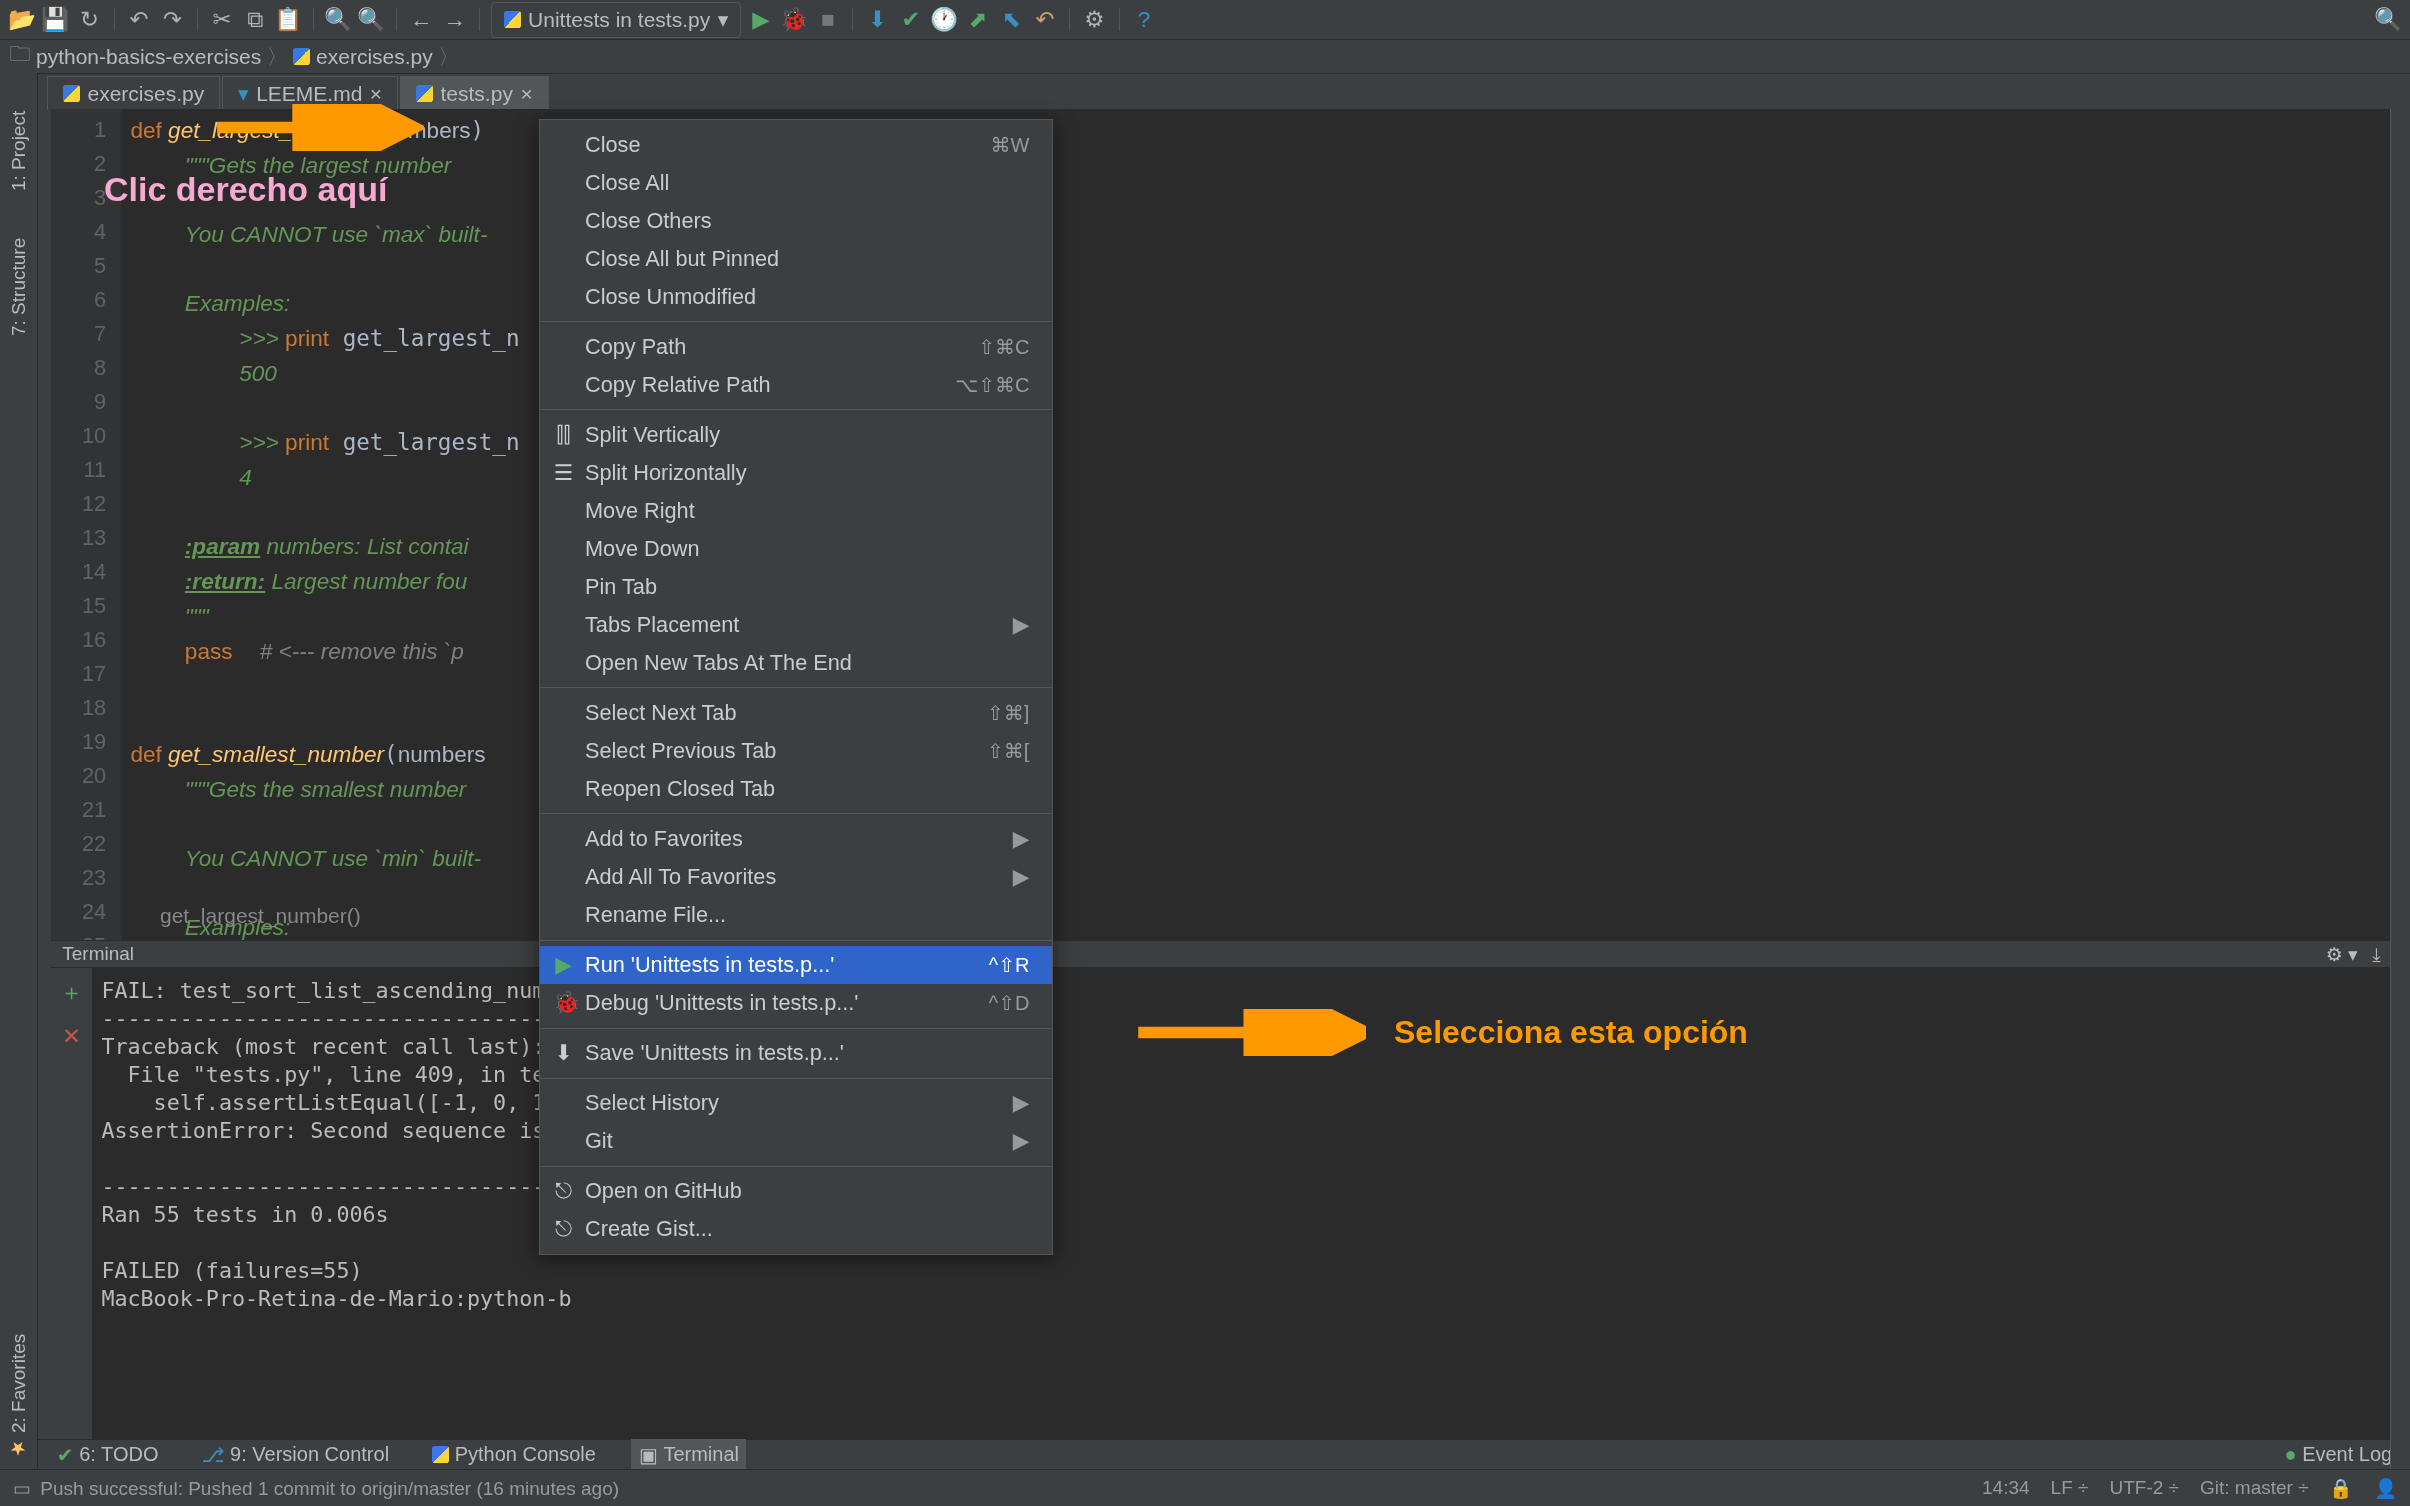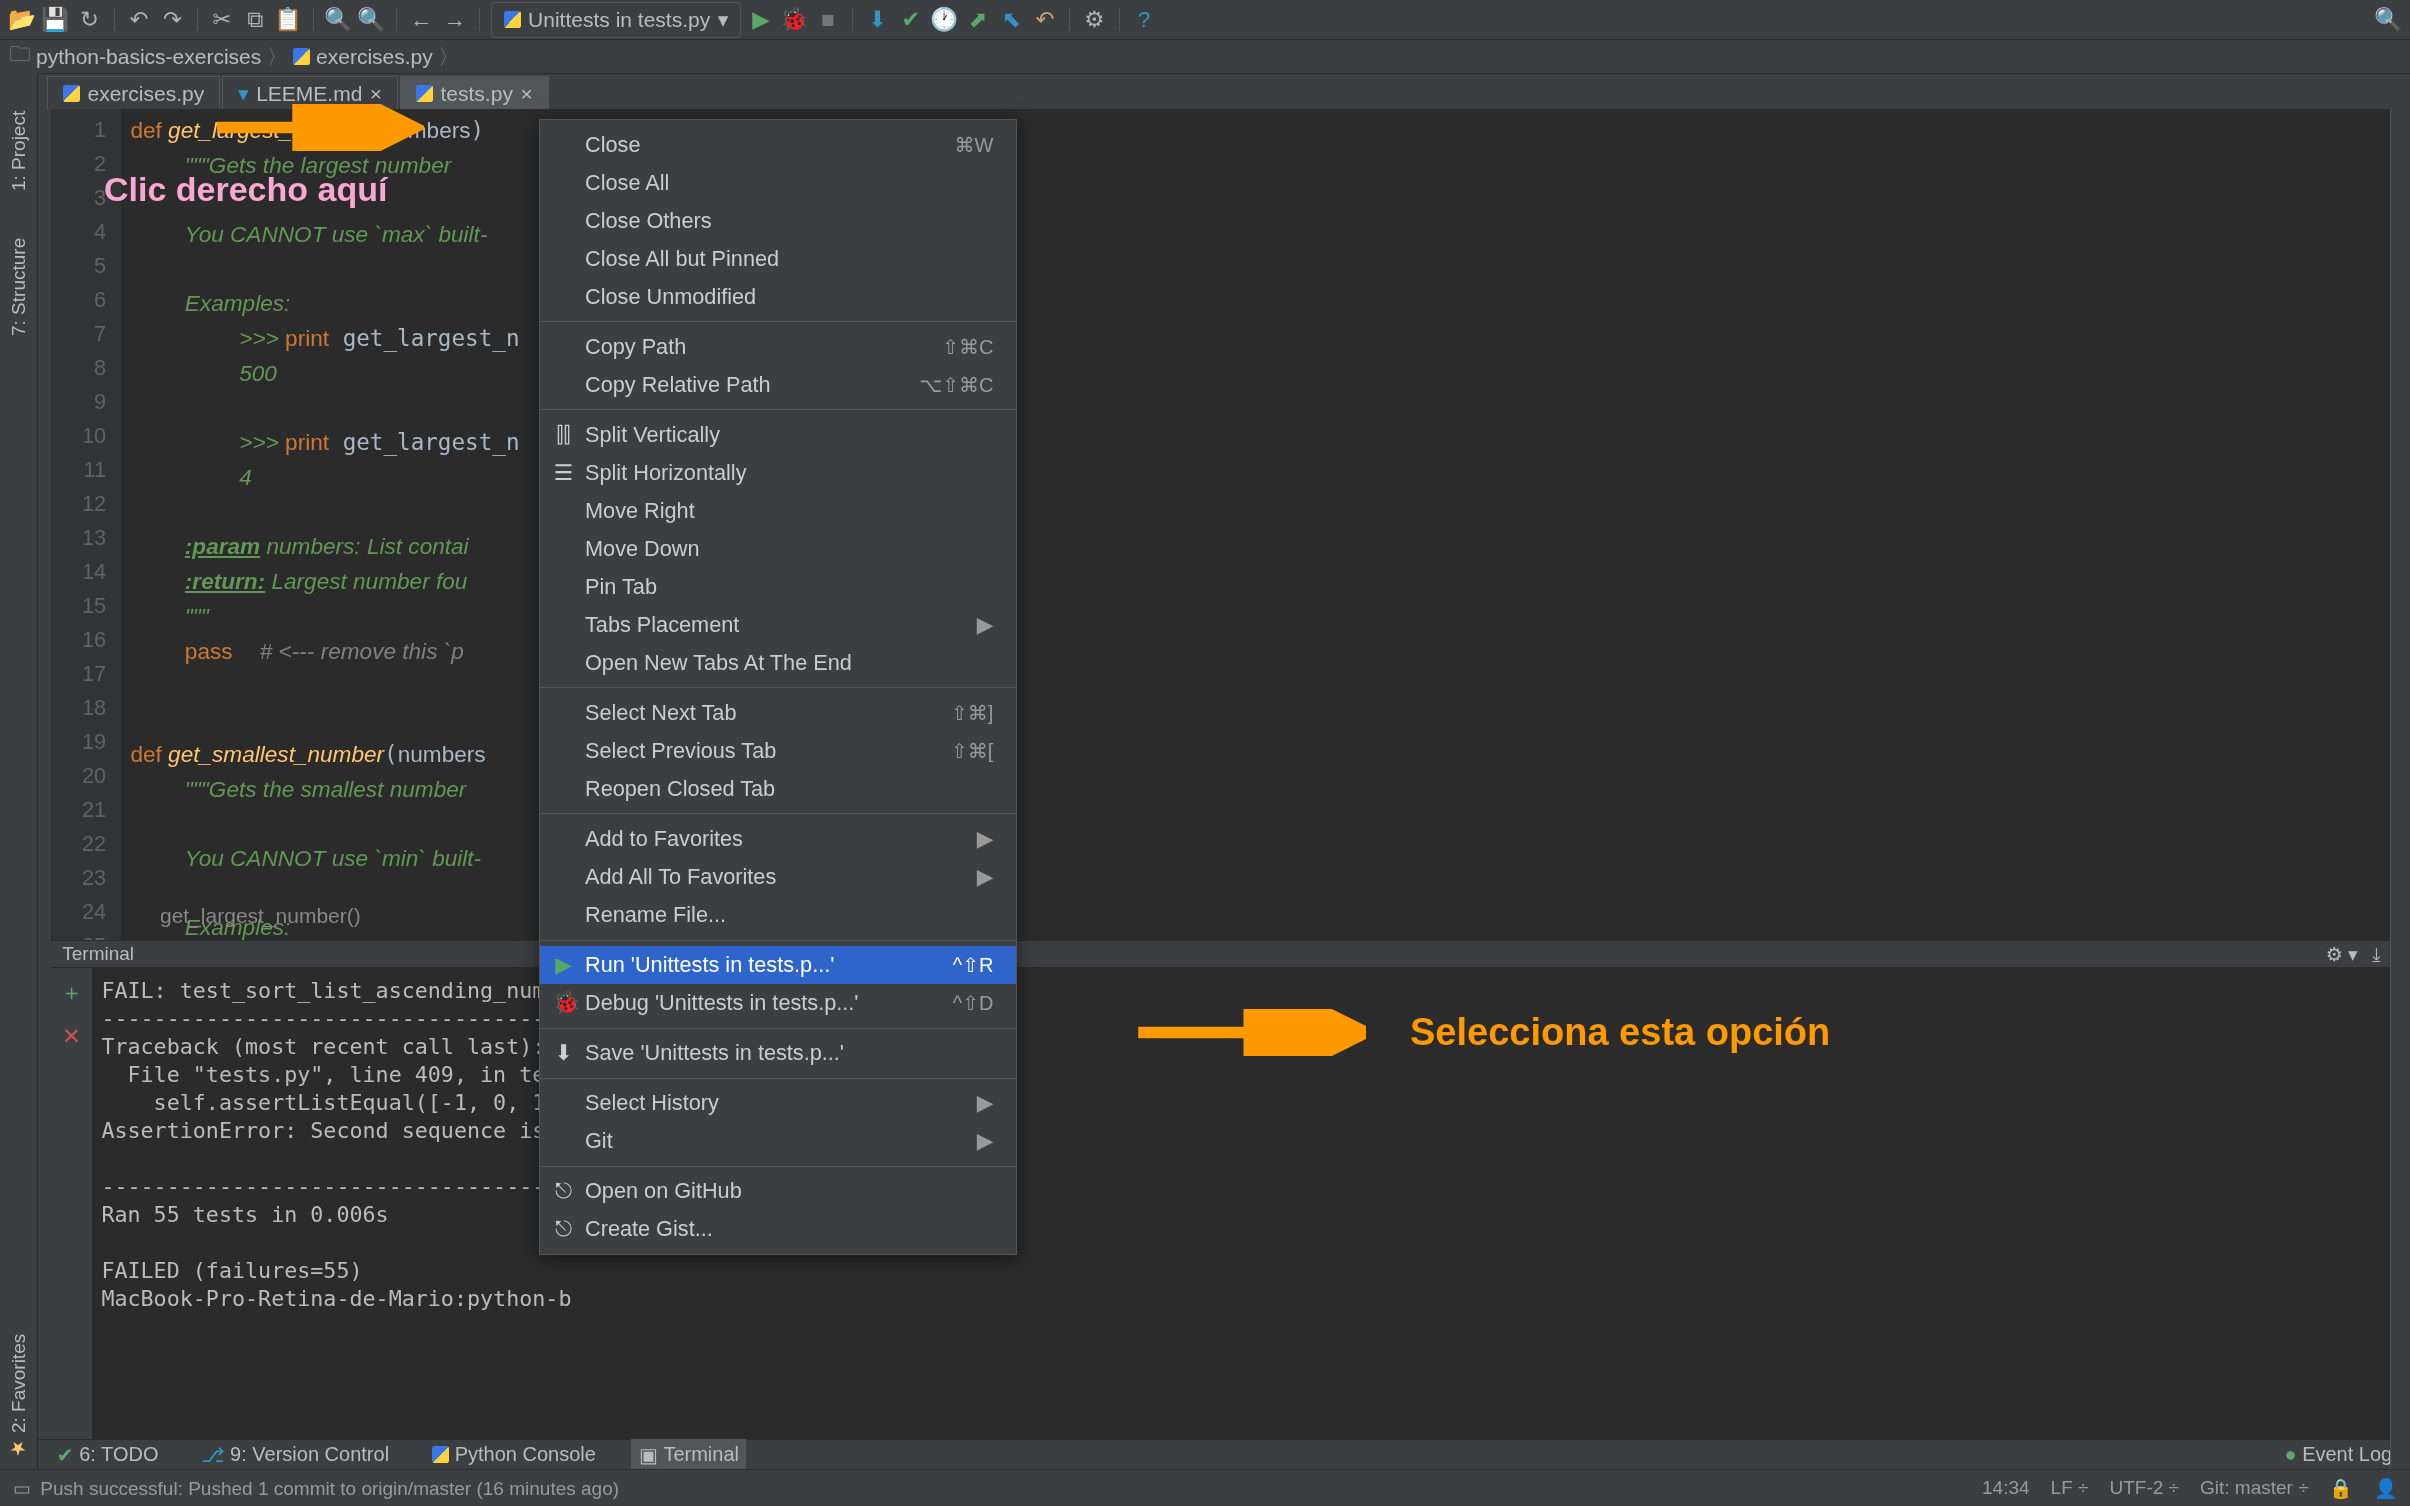--- a/index.html
+++ b/index.html
@@ -29,33 +29,33 @@
 .rightbar{position:absolute;right:0;top:109px;bottom:38px;width:21px;background:#3C3F41;border-left:0.9px solid #555}
 .terminal-header{position:absolute;top:940px;left:51px;right:19px;height:28px;background:#3C3F41;border-top:0.9px solid #2B2B2B;border-bottom:0.9px solid #2B2B2B;display:flex;align-items:center;padding:0 11.3px;font-size:19px;color:#BBB;justify-content:space-between}
 .terminal{position:absolute;top:968px;left:51px;right:19px;bottom:56px;background:#2B2B2B;display:flex}
 .termgutter{width:41px;background:#3C3F41;display:flex;flex-direction:column;align-items:center;padding-top:9.4px;gap:15px}
 .termbody{flex:1;padding:9.4px;font-family:Menlo,monospace;font-size:21.7px;line-height:28px;color:#BBB;white-space:pre}
 .bottomtoolbar{position:absolute;bottom:38px;left:38px;right:0;height:30px;background:#3C3F41;border-top:0.9px solid #2B2B2B;display:flex;align-items:center;padding:0 11.3px;gap:28px;font-size:20px;color:#BBB}
 .bottomtoolbar .bt{display:flex;align-items:center;gap:5.6px;cursor:pointer;padding:3.8px 7.5px}
 .bottomtoolbar .bt.active{background:#515658}
 .statusbar{position:absolute;bottom:0;left:0;right:0;height:38px;background:#3C3F41;border-top:0.9px solid #2B2B2B;display:flex;align-items:center;padding:0 13px;font-size:19px;color:#999;justify-content:space-between}
 .statusbar .right{display:flex;gap:21px}
-.contextmenu{position:absolute;top:119px;left:539px;width:478px;background:#3C3F41;border:0.9px solid #555;box-shadow:0 3.8px 19px rgba(0,0,0,0.5);padding:5.6px 0;z-index:100}
+.contextmenu{position:absolute;top:119px;left:539px;width:514px;background:#3C3F41;border:0.9px solid #555;box-shadow:0 3.8px 19px rgba(0,0,0,0.5);padding:5.6px 0;z-index:100}
 .cmitem{height:38px;display:flex;align-items:center;padding:0 22.6px 0 45px;font-size:21.7px;color:#CCC;justify-content:space-between;cursor:pointer;position:relative}
 .cmitem .cicon{position:absolute;left:13px;width:21px;text-align:center}
 .cmitem.highlighted{background:#2F65CA;color:#FFF}
 .cmitem .shortcut{color:#999;font-size:20px}
 .cmitem.highlighted .shortcut{color:#FFF}
 .cmsep{height:0.9px;background:#555;margin:5.6px 0}
 .cmarrow{color:#999}
 .annotation1{position:absolute;top:104px;left:217px;z-index:150}
 .annotation1 .arrow{display:inline-block}
 .annotation1 .txt{position:absolute;top:66px;left:-113px;color:#f9a8d4;font-size:34px;font-weight:bold;white-space:nowrap}
 .annotation2{position:absolute;top:1009px;left:1121px;z-index:150;display:flex;align-items:center}
-.annotation2 .txt{color:#FF9900;font-size:38px;font-weight:bold;margin-left:44px}
+.annotation2 .txt{color:#FF9900;font-size:32px;font-weight:bold;margin-left:28px}
 .folderico{color:#87939A}
 .pyico{display:inline-block;width:17px;height:17px;background:linear-gradient(135deg,#3B78E7 50%,#FFD43B 50%);border-radius:2.8px}
 </style>
 </head>
 <body>
 
 <div class="toolbar">
   <span class="tbicon">📂</span>
   <span class="tbicon">💾</span>
   <span class="tbicon">↻</span>

